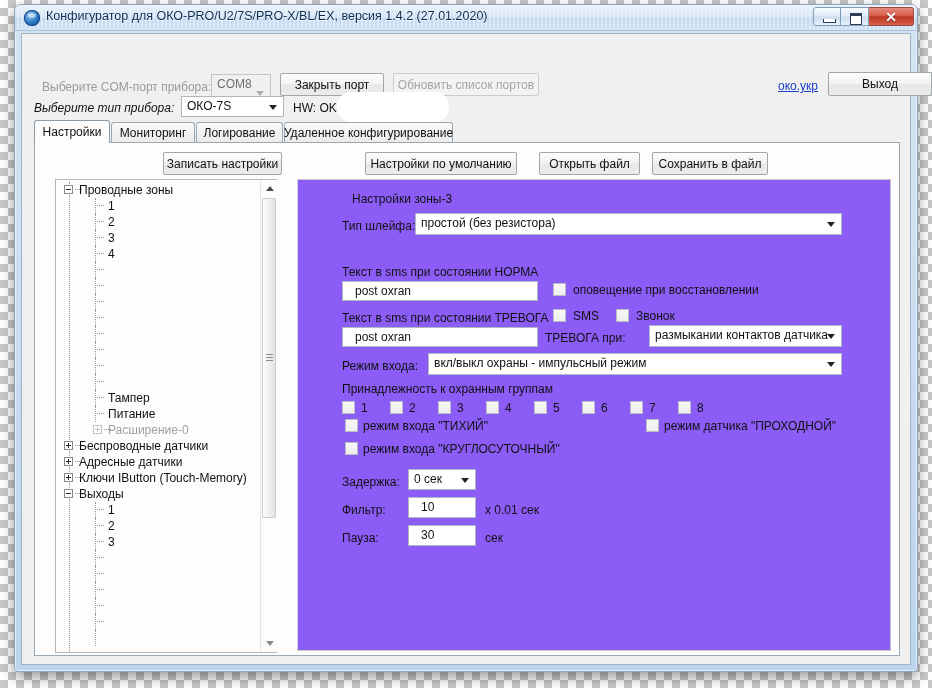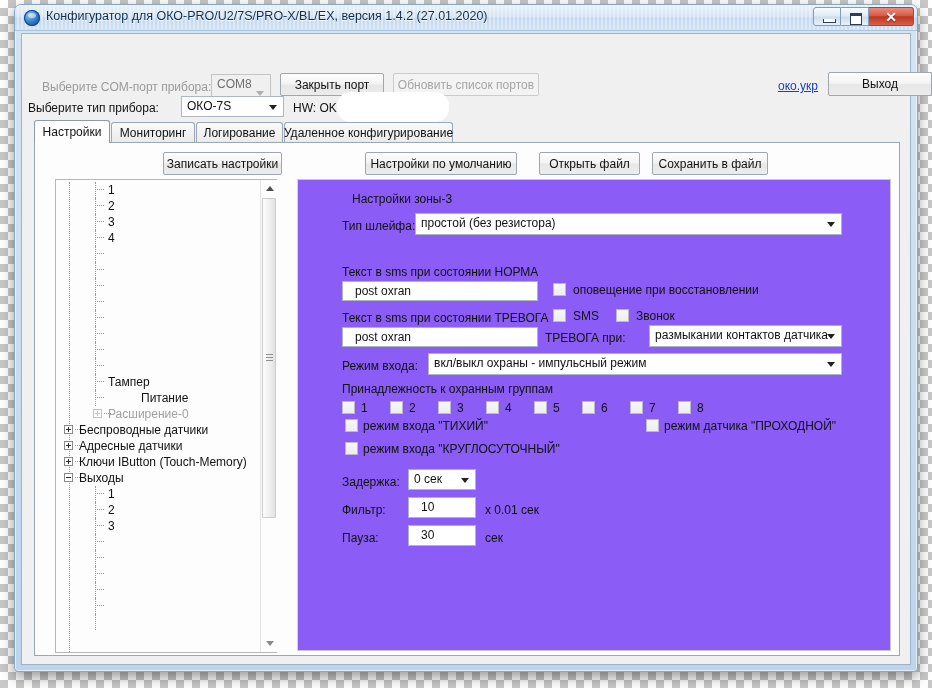--- a/index.html
+++ b/index.html
@@ -300,21 +300,21 @@
     <div class="lbl dim" style="left:20px; top:46px;">Выберите COM-порт прибора:</div>
     <div class="combo dimbox" style="left:189px; top:40px; width:60px; height:38px;">
       <span>COM8</span>
       <i class="arrow"></i>
     </div>
     <div class="btn" style="left:258px; top:39px; width:104px; height:23px;">Закрыть порт</div>
     <div class="btn disabled" style="left:371px; top:39px; width:146px; height:23px;">Обновить список портов</div>
     <a class="link" style="left:756px; top:45px;" href="#">око.укр</a>
     <div class="btn" style="left:806px; top:38px; width:104px; height:24px;">Выход</div>
 
-    <div class="lbl" style="left:6px; top:67px;">Выберите тип прибора:</div>
+    <div class="lbl" style="left:12px; top:67px;font-style:italic;">Выберите тип прибора:</div>
     <div class="combo" style="left:159px; top:62px; width:103px; height:21px;">
       <span>ОКО-7S</span>
       <i class="arrow"></i>
     </div>
     <div class="lbl" style="left:271px; top:67px;">HW: OKO</div>
 
     <div style="position:absolute; left:315px; top:58px; width:112px; height:30px; background:#fff; border-radius:14px;"></div>
 
     <div class="tabstrip">
       <div class="tab active" style="left:0; top:-2px; width:76px;">Настройки</div>
@@ -327,20 +327,25 @@
 
       <div class="btn" style="left:128px; top:9px; width:119px; height:23px;">Записать настройки</div>
       <div class="btn" style="left:330px; top:9px; width:152px; height:23px;">Настройки по умолчанию</div>
       <div class="btn" style="left:504px; top:9px; width:101px; height:23px;">Открыть файл</div>
       <div class="btn" style="left:617px; top:9px; width:116px; height:23px;">Сохранить в файл</div>
 
       <div class="tree-wrap">
         <div id="tree-body" style="position:absolute; left:0; top:2px; right:17px;">
             <div class="vline" style="left: 13px; top: 0px; height: 624px;"></div>
             <div class="tnode">
+              <span class="exp" style="left: 8px;"></span>
+              <span class="dash" style="left: 19px;"></span>
+              <span class="tlabel" style="left: 23px;">Проводные зоны</span>
+            </div>
+            <div class="tnode">
               <span class="dash" style="left: 39px; width: 9px;"></span>
               <span class="vline" style="left: 39px; top: 0px; height: 16px;"></span>
               <span class="tlabel" style="left: 52px;">1</span>
             </div>
             <div class="tnode">
               <span class="dash" style="left: 39px; width: 9px;"></span>
               <span class="vline" style="left: 39px; top: 0px; height: 16px;"></span>
               <span class="tlabel" style="left: 52px;">2</span>
             </div>
             <div class="tnode">
@@ -394,21 +399,21 @@
               <span class="tlabel" style="left: 52px;"></span>
             </div>
             <div class="tnode">
               <span class="dash" style="left: 39px; width: 9px;"></span>
               <span class="vline" style="left: 39px; top: 0px; height: 16px;"></span>
               <span class="tlabel" style="left: 52px;">Тампер</span>
             </div>
             <div class="tnode">
               <span class="dash" style="left: 39px; width: 9px;"></span>
               <span class="vline" style="left: 39px; top: 0px; height: 16px;"></span>
-              <span class="tlabel" style="left: 52px; margin-left: 33px;">Питание</span>
+              <span class="tlabel" style="left: 52px;">Питание</span>
             </div>
             <div class="tnode grey">
               <span class="exp plus grey" style="left: 37px;"></span>
               <span class="dash" style="left: 48px;"></span>
               <span class="tlabel" style="left: 52px;">Расширение-0</span>
             </div>
             <div class="tnode">
               <span class="exp plus" style="left: 8px;"></span>
               <span class="dash" style="left: 19px;"></span>
               <span class="tlabel" style="left: 23px;">Беспроводные датчики</span>

